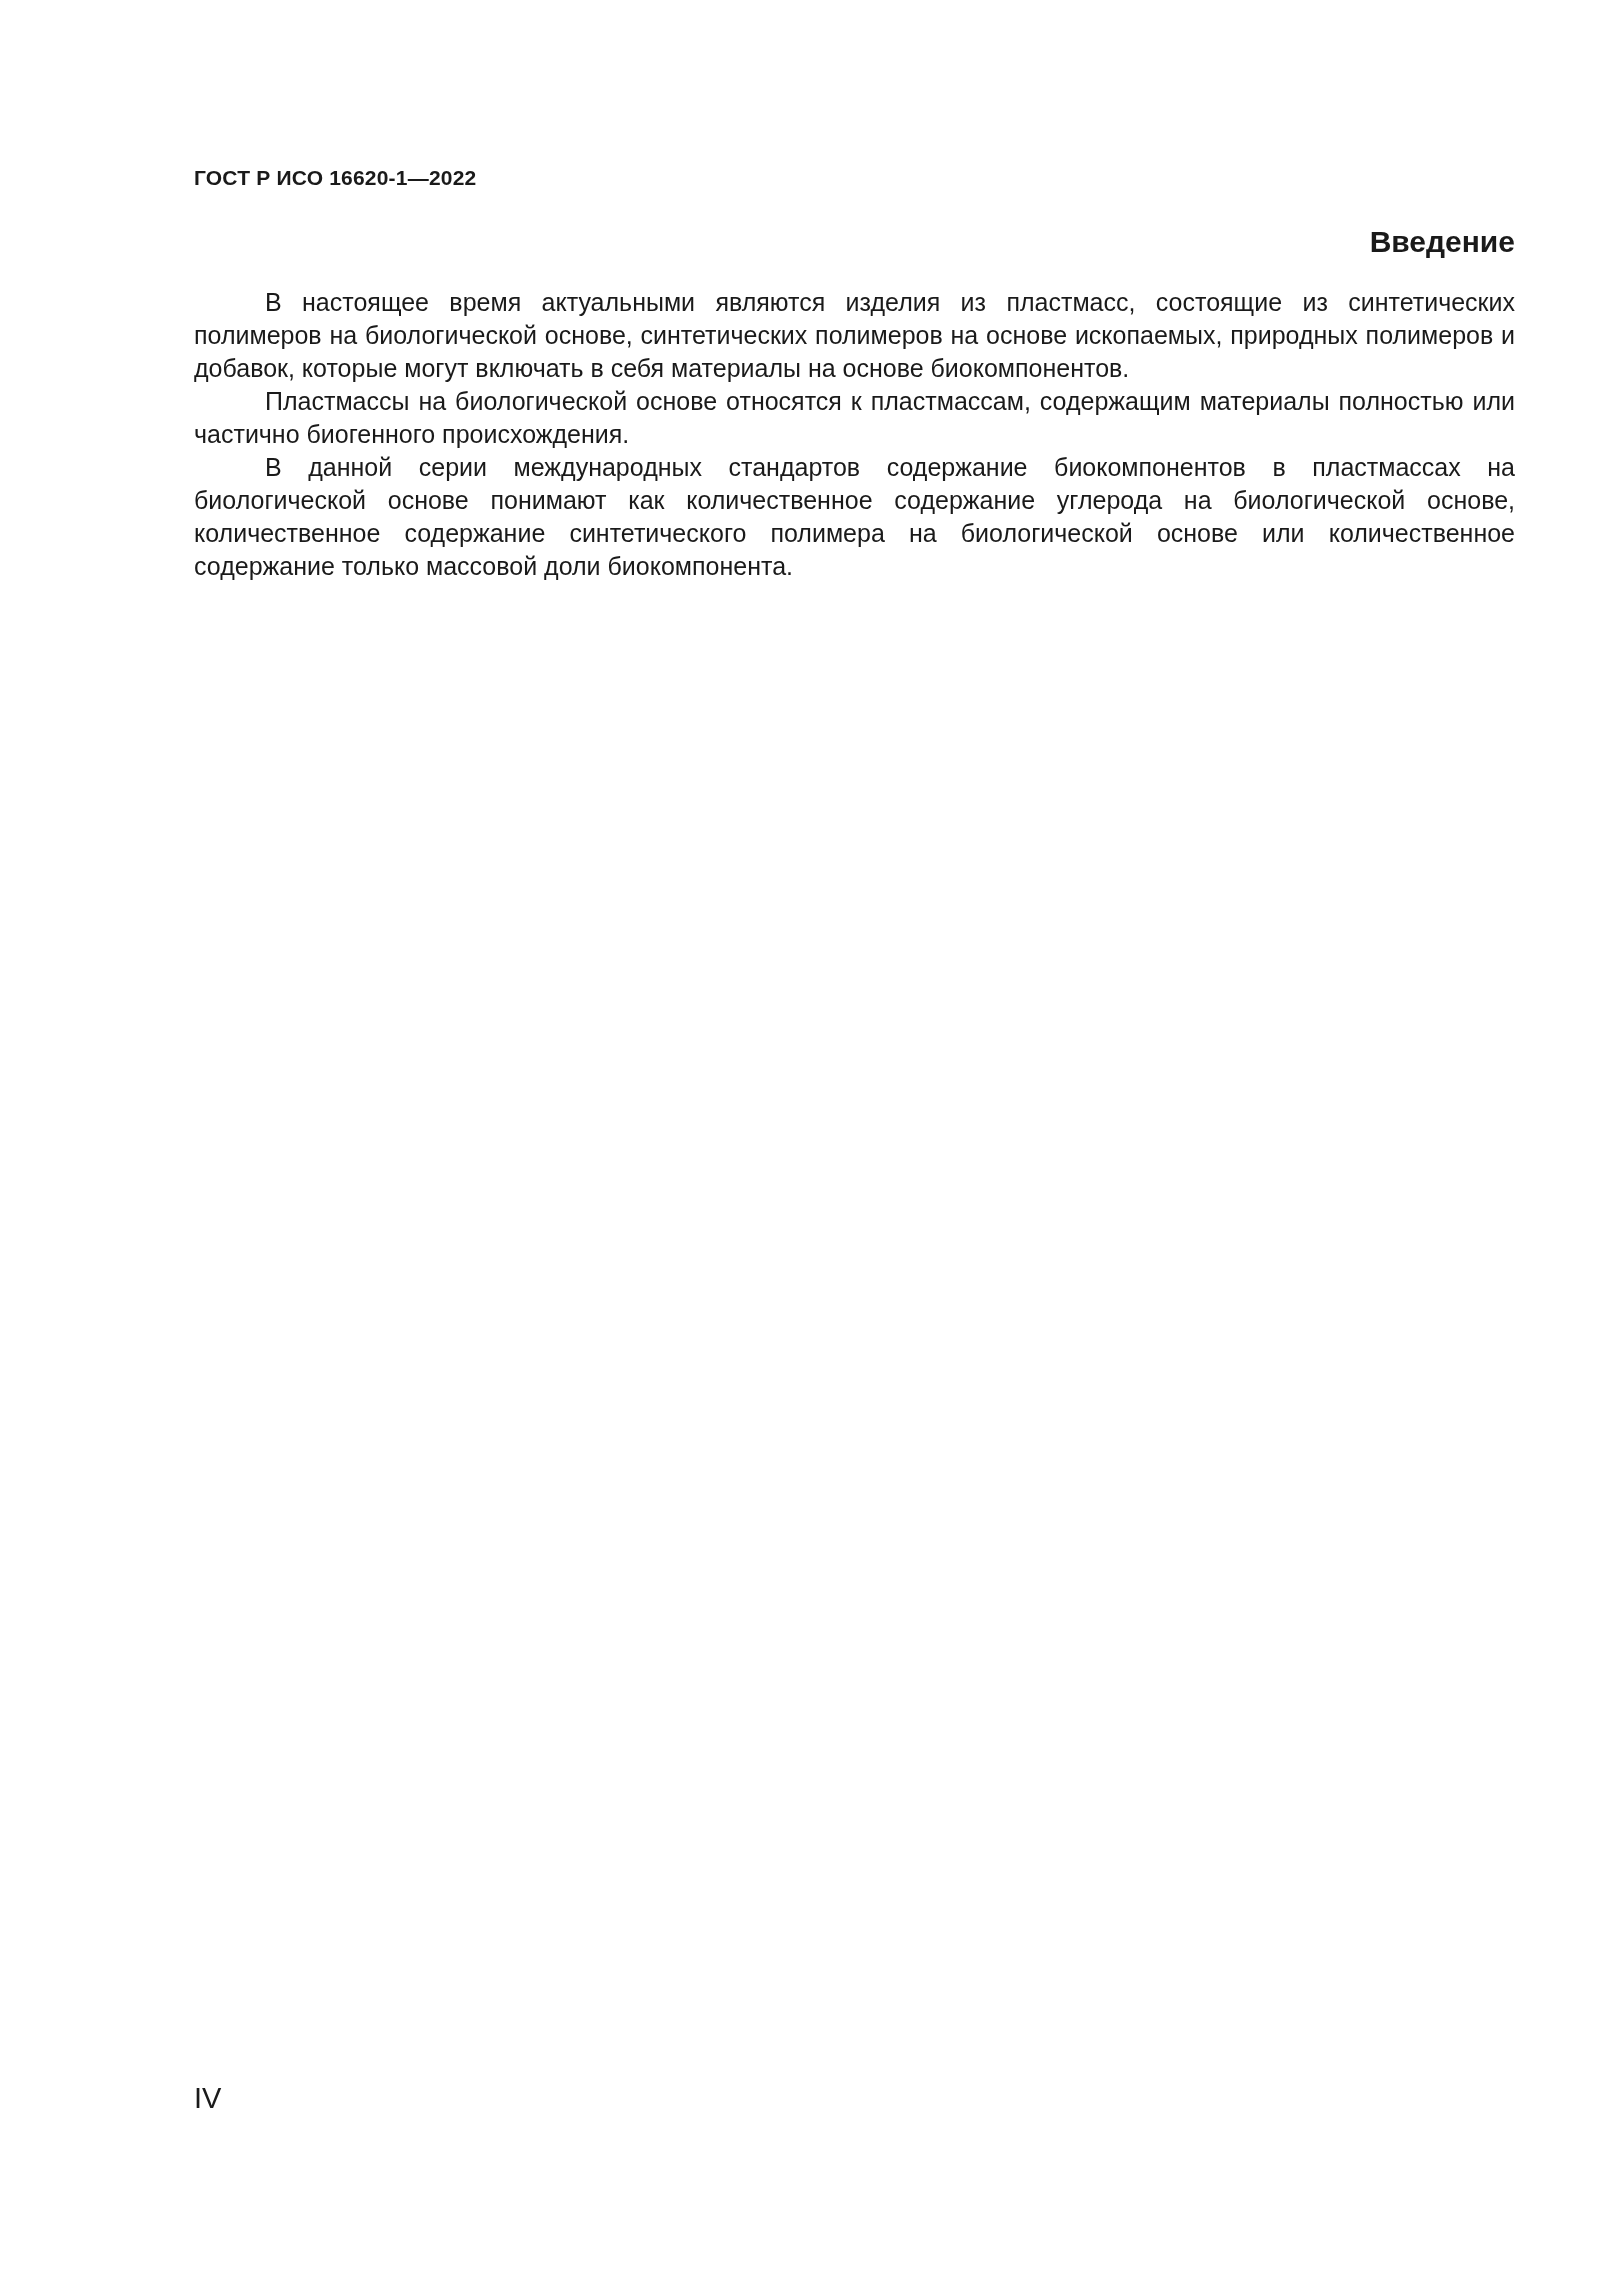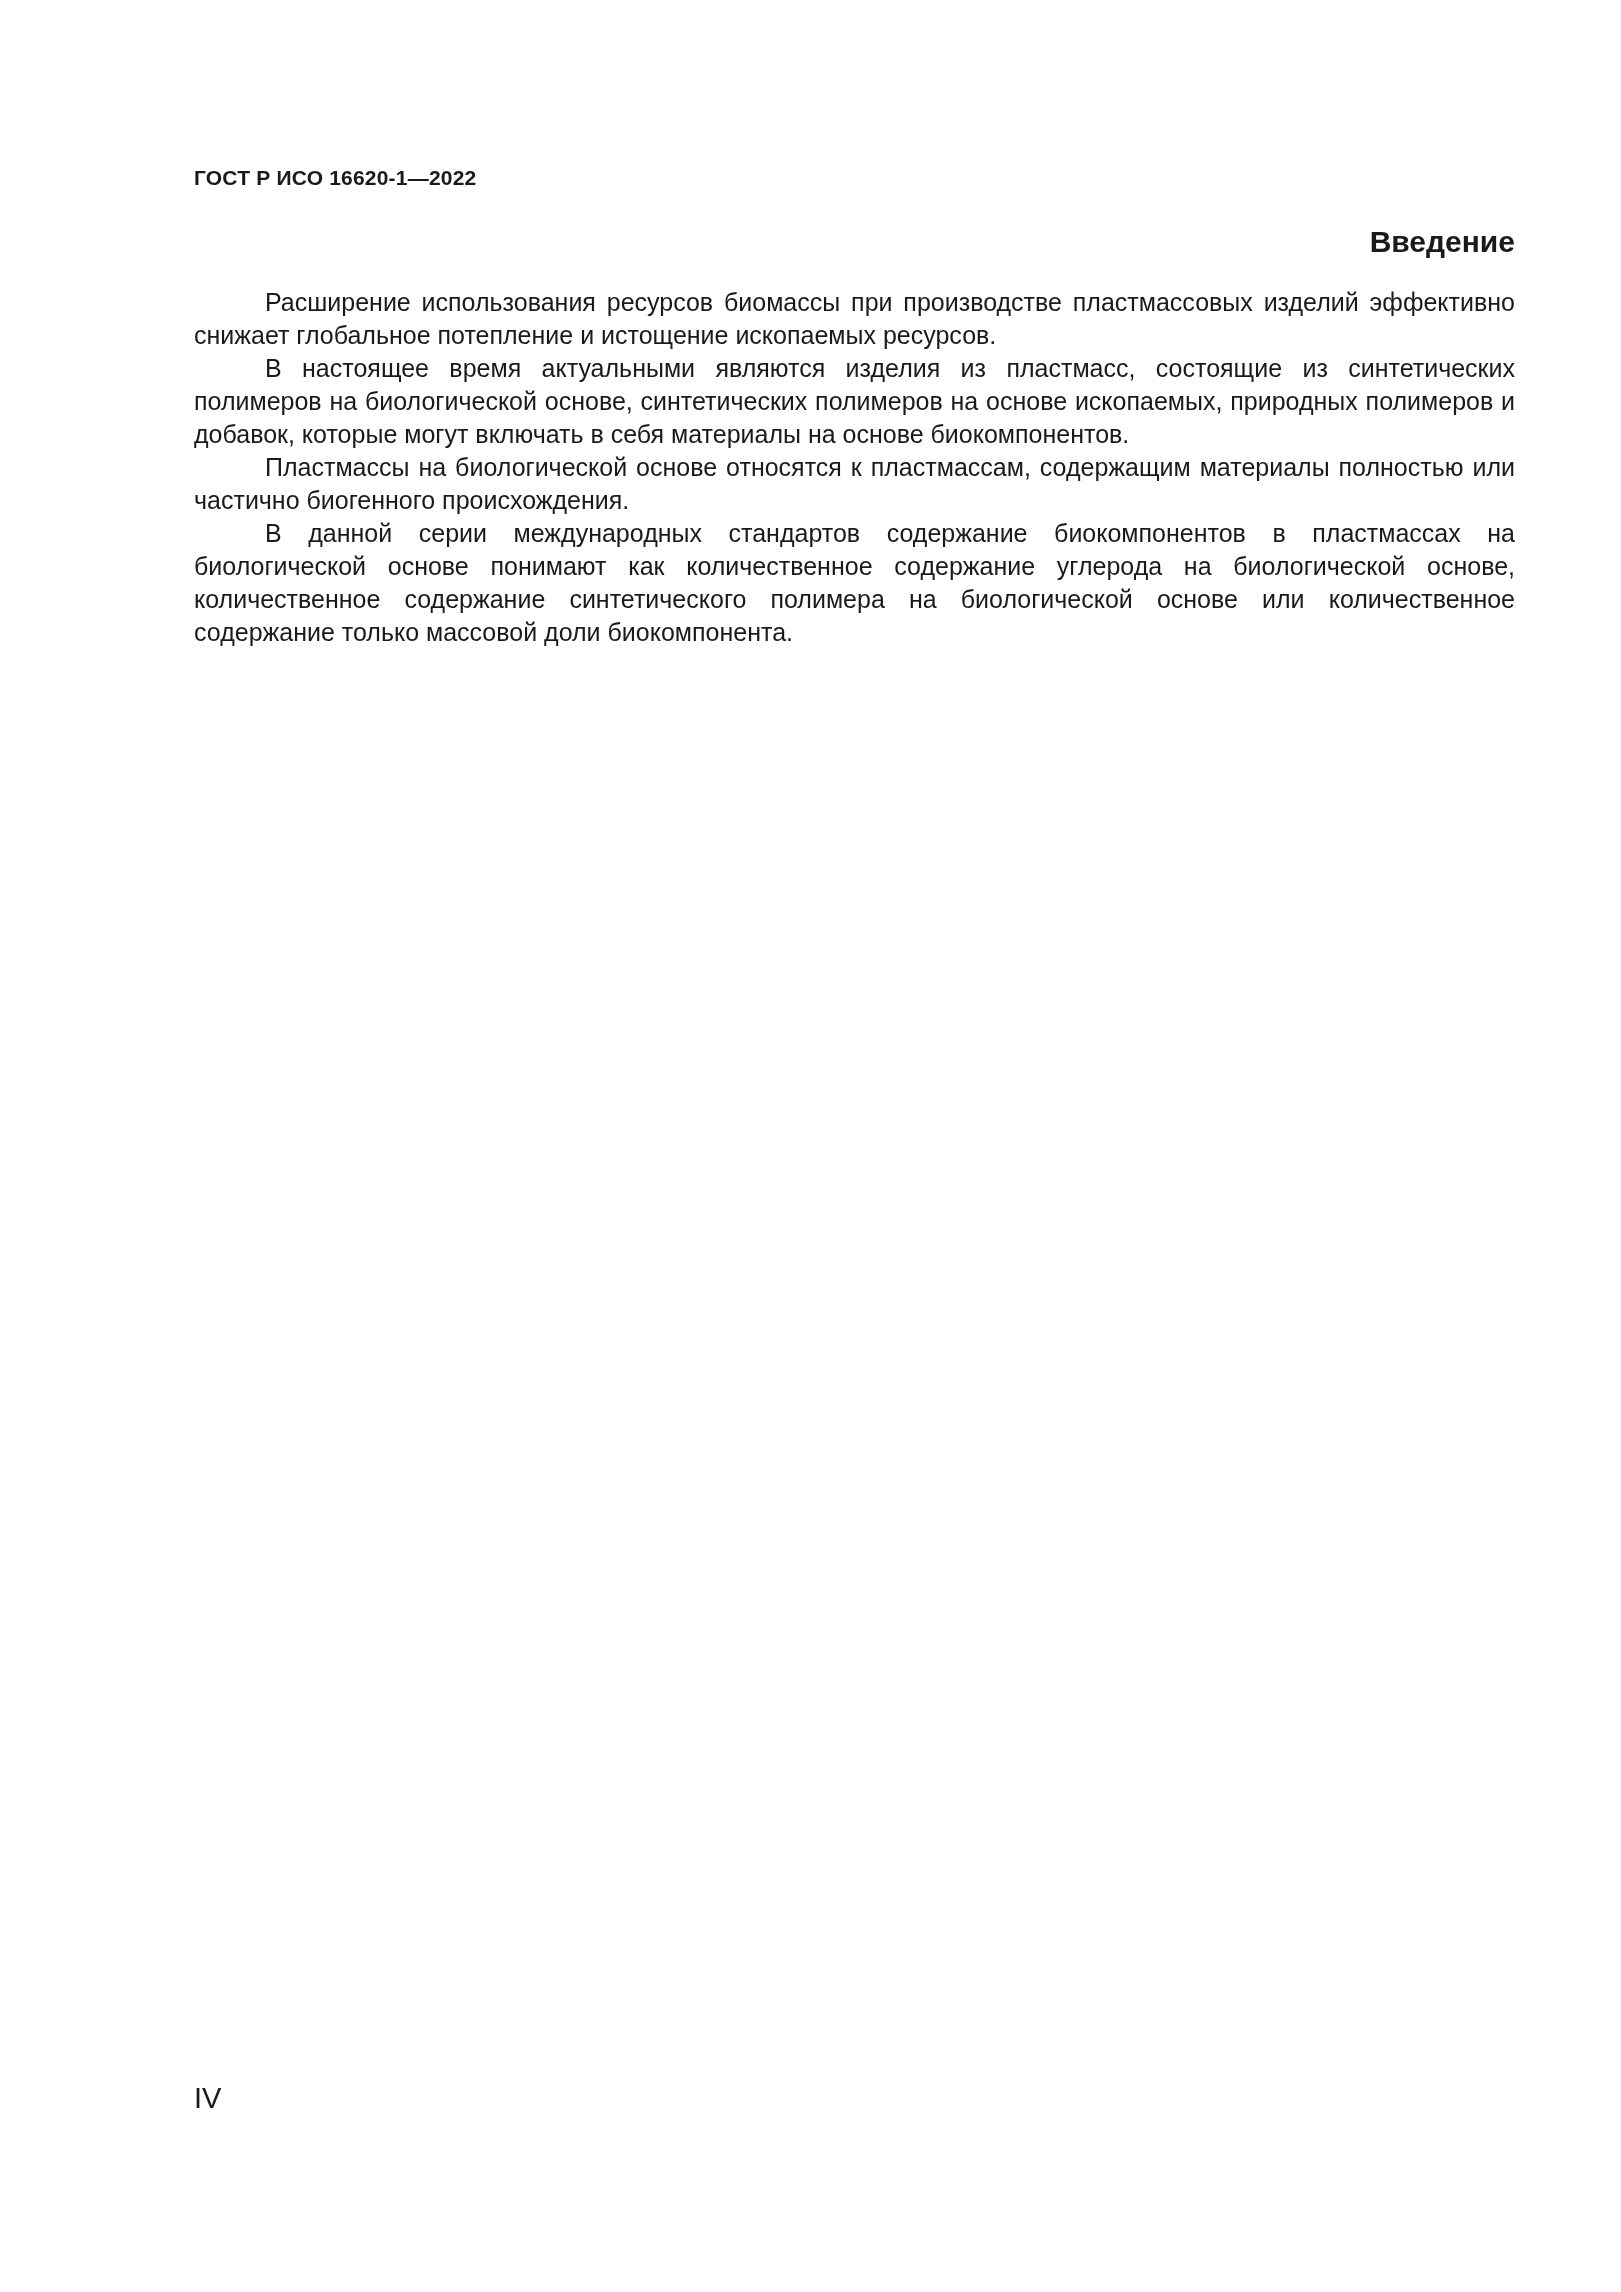--- a/index.html
+++ b/index.html
@@ -15,20 +15,19 @@
   .page-num { position: absolute; left: 194px; top: 2082px; font-size: 29px; }
 </style>
 </head>
 <body>
 
 <div class="doc-code">ГОСТ Р ИСО 16620-1—2022</div>
 
 <div class="title">Введение</div>
 
 <div class="body-text">
-  <p>Расширение использования ресурсов биомассы при производстве пластмассовых изделий эффективно снижает глобальное потепление и истощение ископаемых ресурсов.</p>
   <p>В настоящее время актуальными являются изделия из пластмасс, состоящие из синтетических полимеров на биологической основе, синтетических полимеров на основе ископаемых, природных полимеров и добавок, которые могут включать в себя материалы на основе биокомпонентов.</p>
   <p>Пластмассы на биологической основе относятся к пластмассам, содержащим материалы полностью или частично биогенного происхождения.</p>
   <p>В данной серии международных стандартов содержание биокомпонентов в пластмассах на биологической основе понимают как количественное содержание углерода на биологической основе, количественное содержание синтетического полимера на биологической основе или количественное содержание только массовой доли биокомпонента.</p>
 </div>
 
 <div class="page-num">IV</div>
 
 
 </body></html>

